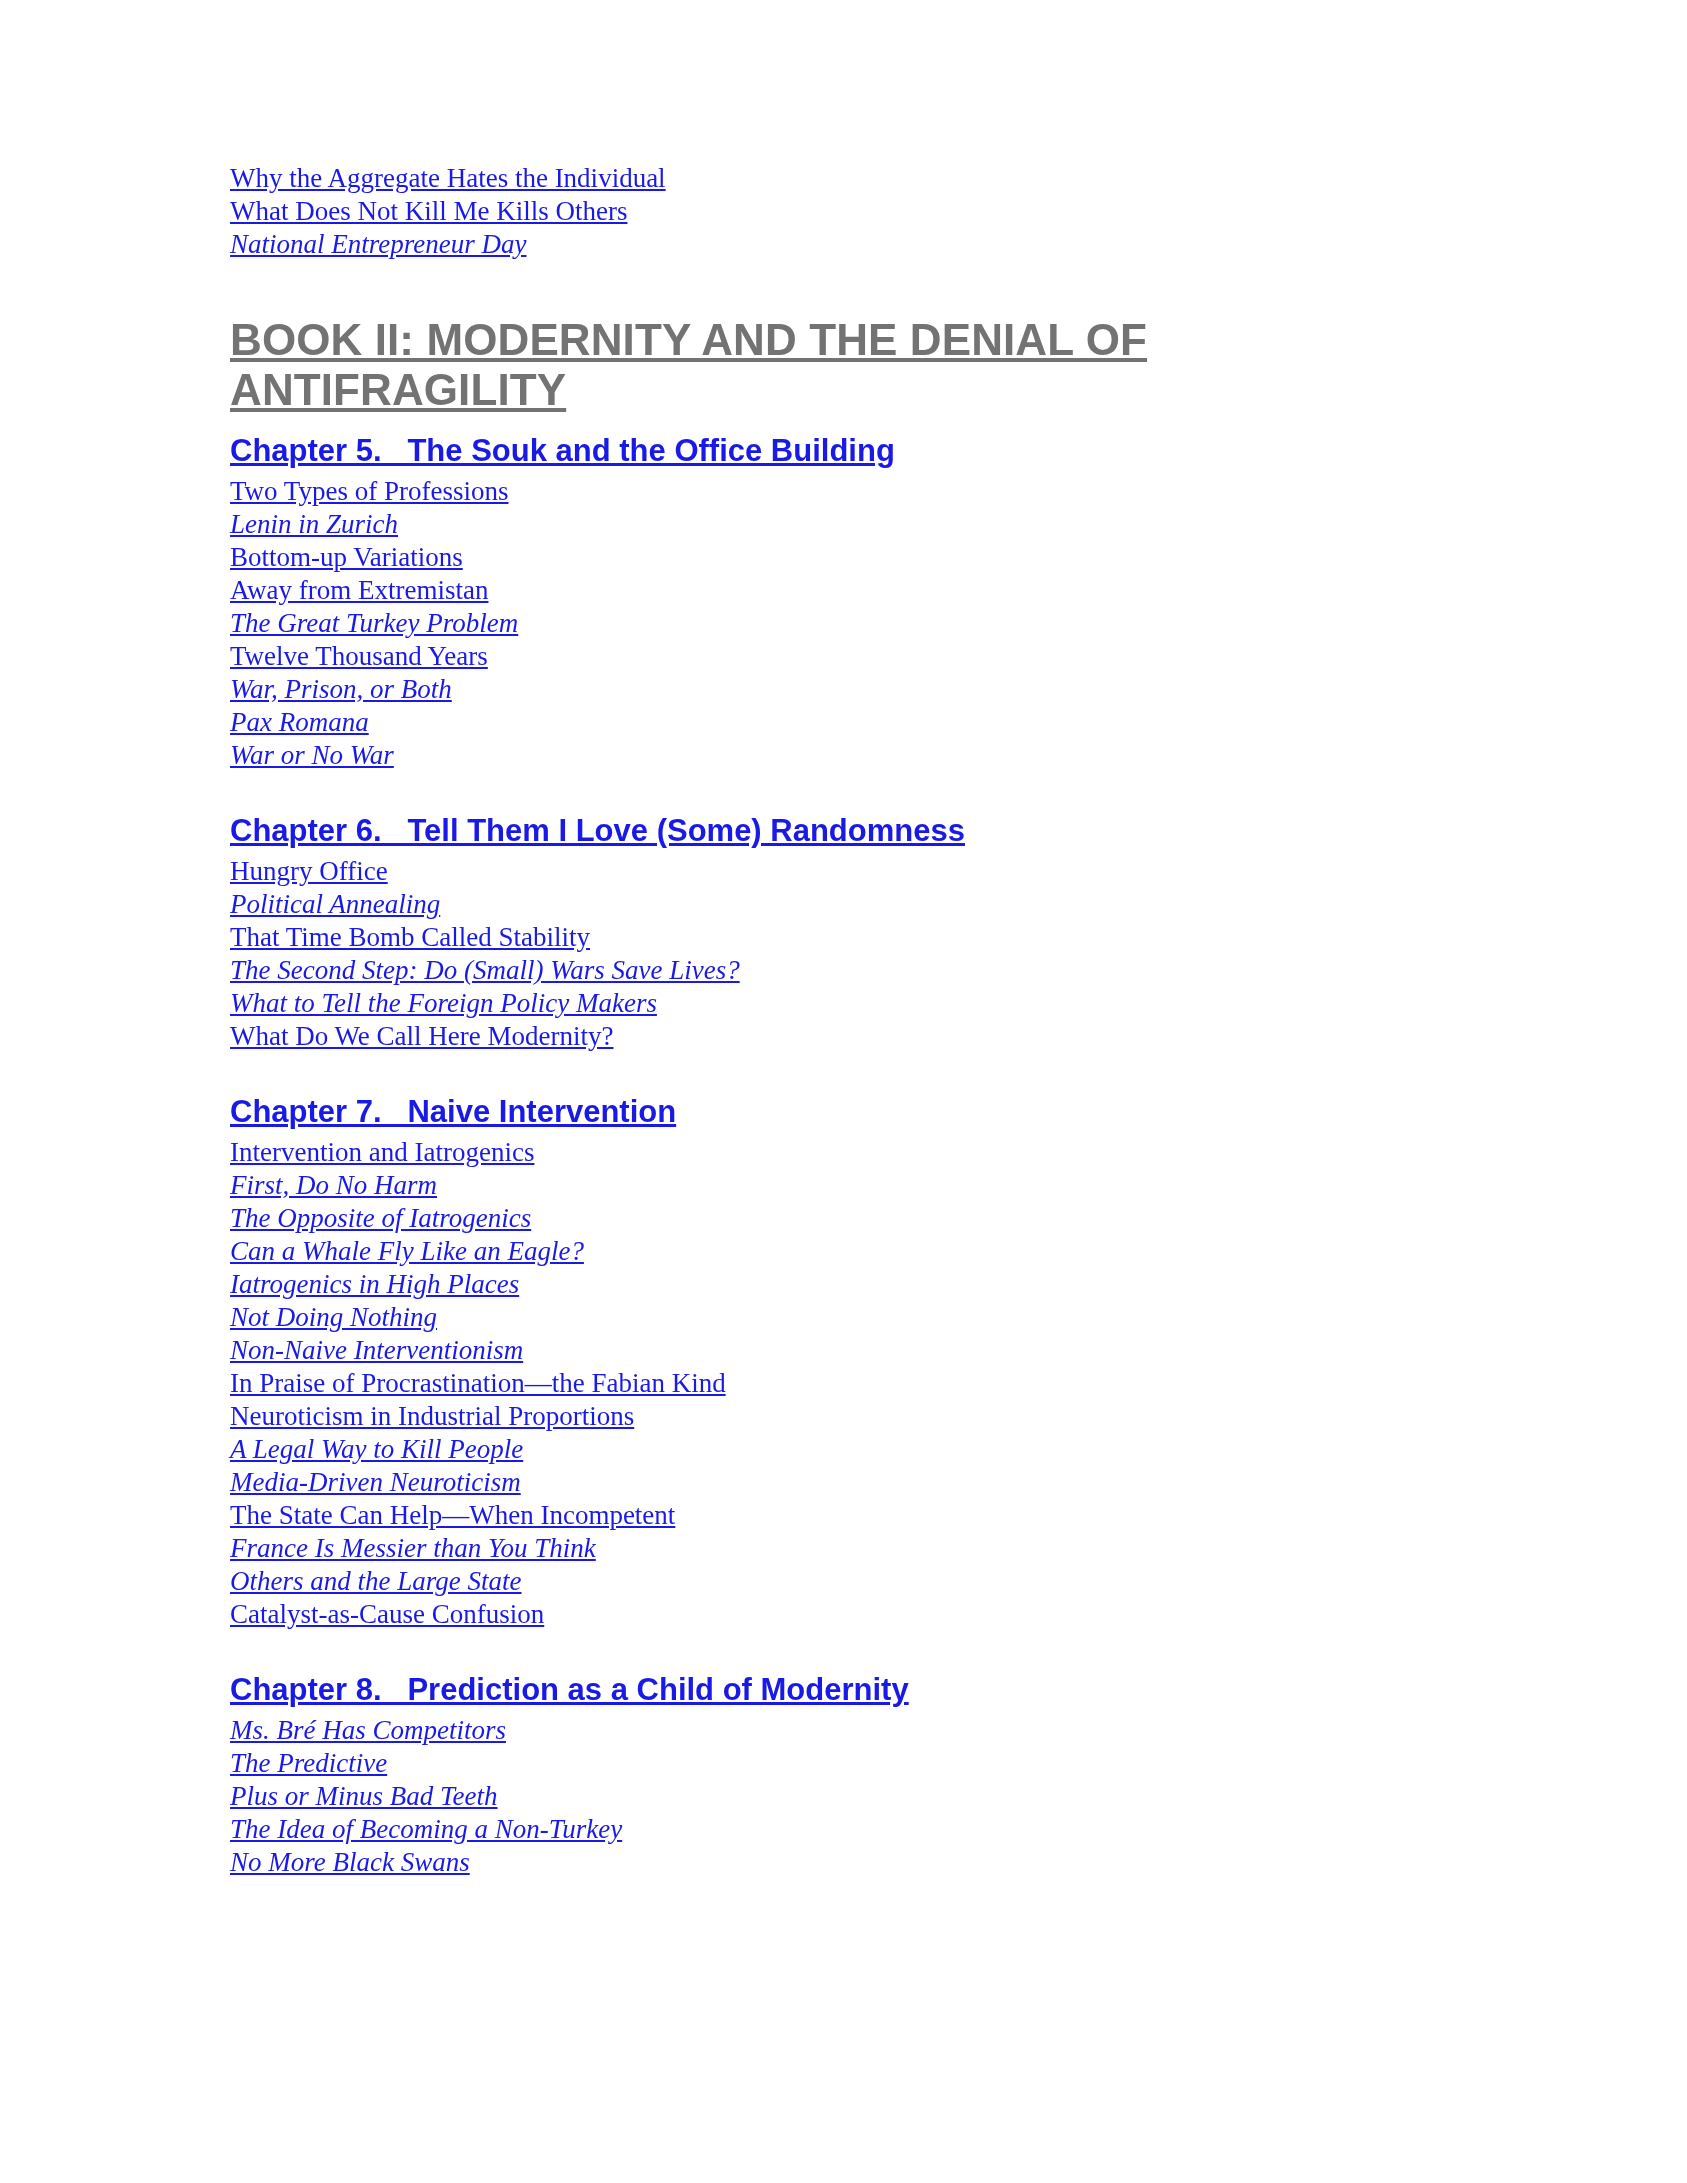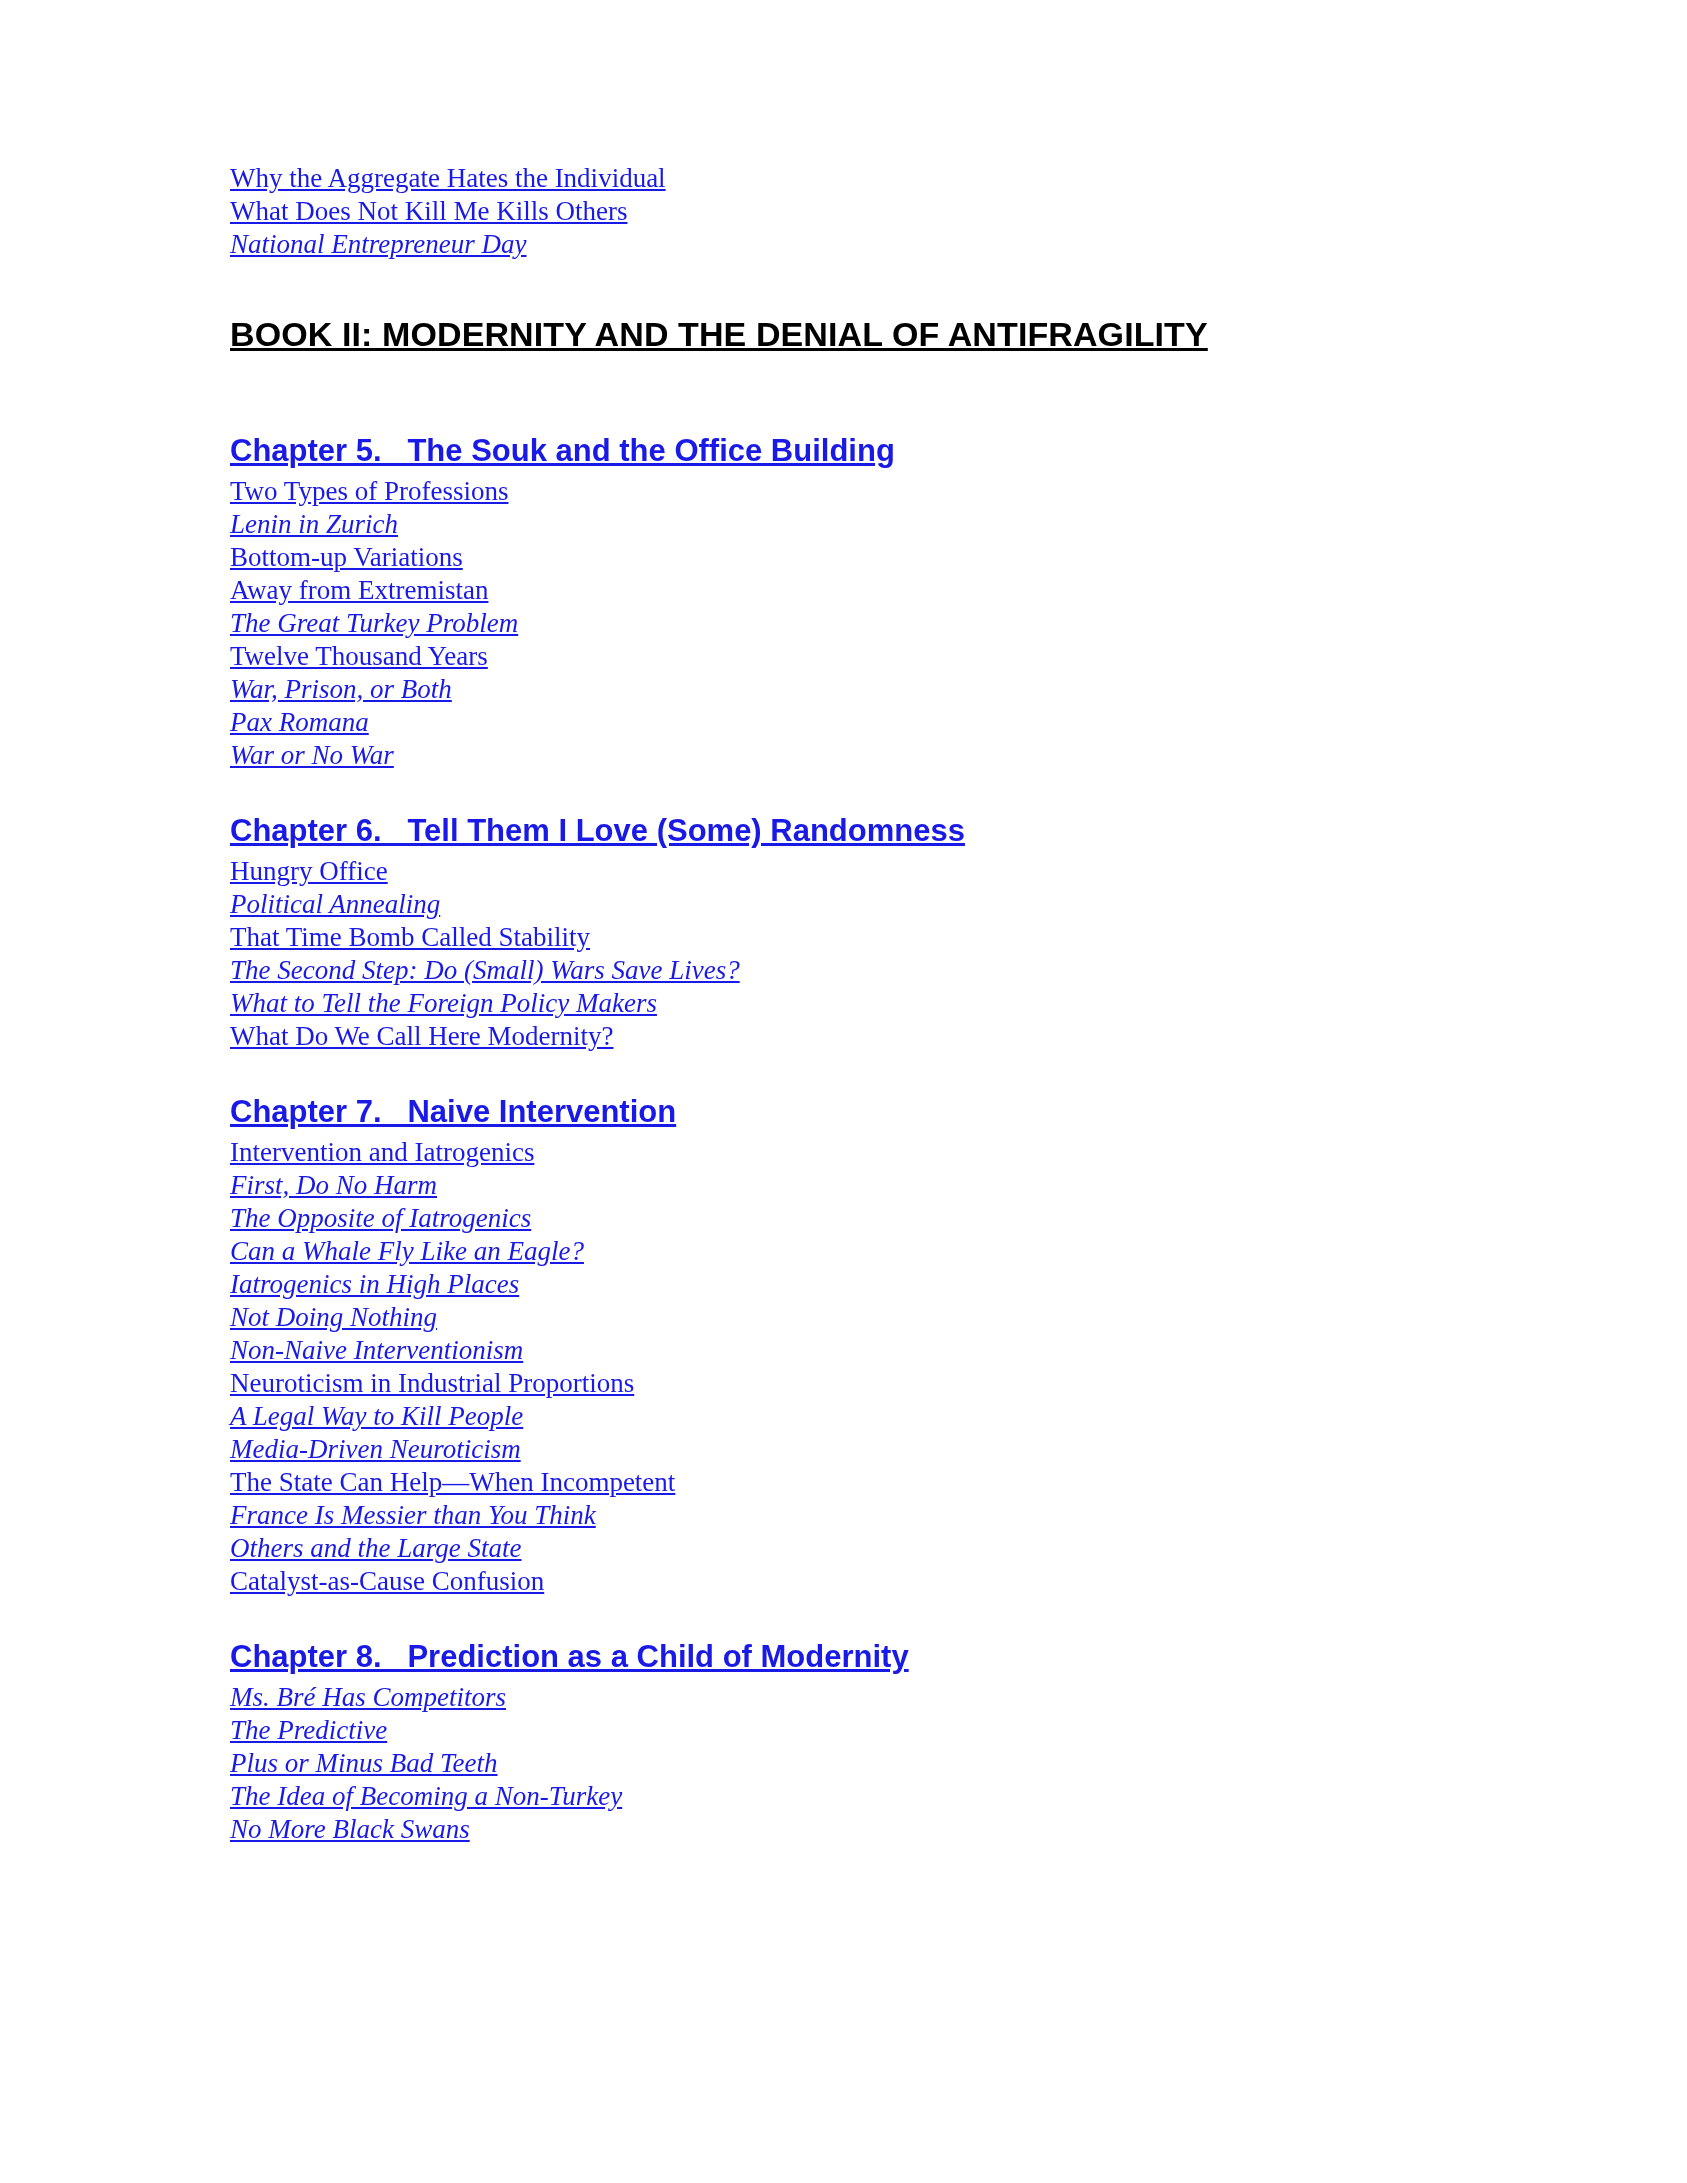--- a/index.html
+++ b/index.html
@@ -34,22 +34,22 @@
   .toc-line.italic {
     font-style: italic;
   }
   .row {
     line-height: 33px;
     height: 33px;
   }
   .book-title {
     font-family: "Liberation Sans", sans-serif;
     font-weight: bold;
-    font-size: 34px;
-    color: #000000;
+    font-size: 44px;
+    color: #737373;
     text-decoration: underline;
     display: inline-block;
     letter-spacing: 0.1px;
   }
   .book-title-row {
     margin-top: 54px;
     height: 40px;
   }
   .chapter-title {
     font-family: "Liberation Sans", sans-serif;
@@ -114,20 +114,21 @@
         </div>
         <div>
           <div class="chapter-row"><a class="chapter-title" href="#">Chapter 7.   Naive Intervention</a></div>
           <div class="row"><a class="toc-line" href="#">Intervention and Iatrogenics</a></div>
           <div class="row"><a class="toc-line italic" href="#">First, Do No Harm</a></div>
           <div class="row"><a class="toc-line italic" href="#">The Opposite of Iatrogenics</a></div>
           <div class="row"><a class="toc-line italic" href="#">Can a Whale Fly Like an Eagle?</a></div>
           <div class="row"><a class="toc-line italic" href="#">Iatrogenics in High Places</a></div>
           <div class="row"><a class="toc-line italic" href="#">Not Doing Nothing</a></div>
           <div class="row"><a class="toc-line italic" href="#">Non-Naive Interventionism</a></div>
+          <div class="row"><a class="toc-line" href="#">In Praise of Procrastination—the Fabian Kind</a></div>
           <div class="row"><a class="toc-line" href="#">Neuroticism in Industrial Proportions</a></div>
           <div class="row"><a class="toc-line italic" href="#">A Legal Way to Kill People</a></div>
           <div class="row"><a class="toc-line italic" href="#">Media-Driven Neuroticism</a></div>
           <div class="row"><a class="toc-line" href="#">The State Can Help—When Incompetent</a></div>
           <div class="row"><a class="toc-line italic" href="#">France Is Messier than You Think</a></div>
           <div class="row"><a class="toc-line italic" href="#">Others and the Large State</a></div>
           <div class="row"><a class="toc-line" href="#">Catalyst-as-Cause Confusion</a></div>
           <div class="gap-between-sections"></div>
         </div>
         <div>

